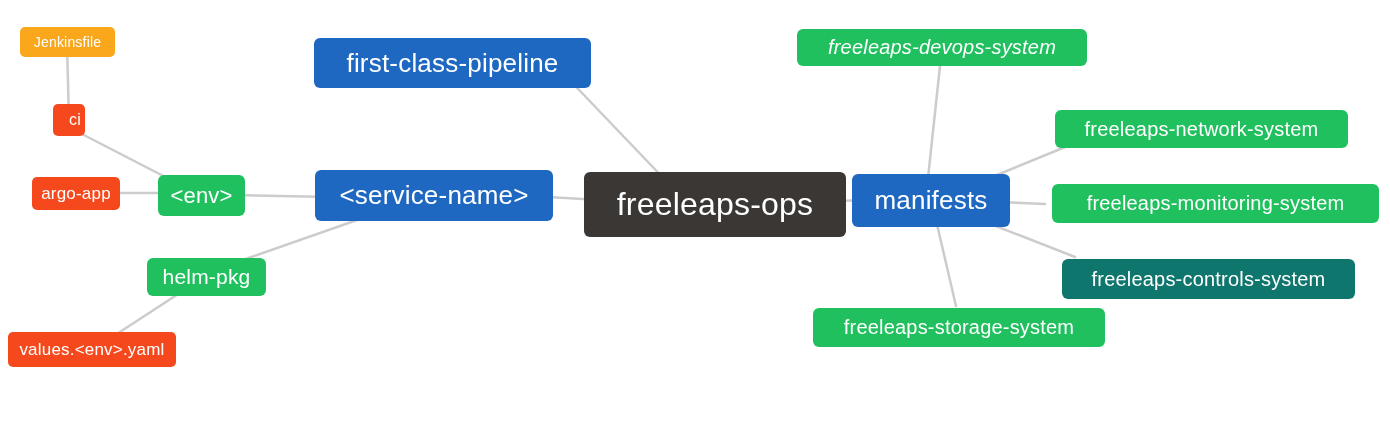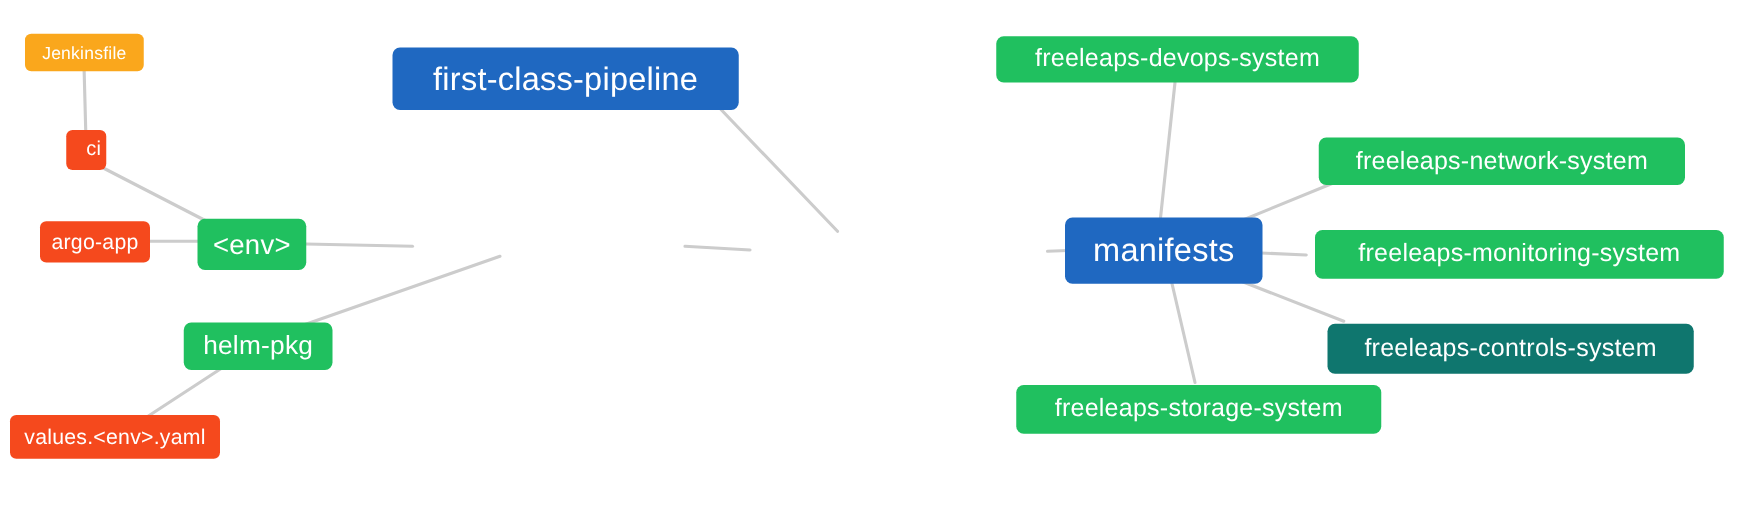--- a/index.html
+++ b/index.html
@@ -68,20 +68,22 @@
     <line x1="956" y1="306" x2="936" y2="220" stroke-width="2.5" stroke-linecap="round" stroke="#cccccc"></line>
   </svg>
 
   <div class="node" id="n-jenkinsfile" style="background-color: rgb(250, 167, 28); color: rgb(255, 255, 255);">Jenkinsfile</div>
   <div class="node" id="n-ci" style="background-color: rgb(245, 73, 29); color: rgb(255, 255, 255); padding-left: 12px;">ci</div>
   <div class="node" id="n-argo-app" style="background-color: rgb(245, 73, 29); color: rgb(255, 255, 255);">argo-app</div>
   <div class="node" id="n-helm-pkg" style="background-color: rgb(32, 192, 95); color: rgb(255, 255, 255);">helm-pkg</div>
   <div class="node" id="n-env" style="background-color: rgb(32, 192, 95); color: rgb(255, 255, 255);">&lt;env&gt;</div>
   <div class="node" id="n-values-env-yaml" style="background-color: rgb(245, 73, 29); color: rgb(255, 255, 255);">values.&lt;env&gt;.yaml</div>
   <div class="node" id="n-first-class-pipeline" style="background-color: rgb(31, 104, 193); color: rgb(255, 255, 255);">first-class-pipeline</div>
+  <div class="node" id="n-service-name" style="background-color: rgb(31, 104, 193); color: rgb(255, 255, 255);">&lt;service-name&gt;</div>
+  <div class="node" id="n-freeleaps-ops" style="background-color: rgb(59, 55, 52); color: rgb(255, 255, 255);">freeleaps-ops</div>
   <div class="node" id="n-manifests" style="background-color: rgb(31, 104, 193); color: rgb(255, 255, 255);">manifests</div>
-  <div class="node" id="n-freeleaps-devops-system" style="background-color: rgb(32, 192, 95); color: rgb(255, 255, 255);">freeleaps-devops-system</div>
+  <div class="node" id="n-freeleaps-devops-system" style="background-color: rgb(32, 192, 95); color: rgb(255, 255, 255); font-style: italic;">freeleaps-devops-system</div>
   <div class="node" id="n-freeleaps-network-system" style="background-color: rgb(32, 192, 95); color: rgb(255, 255, 255);">freeleaps-network-system</div>
   <div class="node" id="n-freeleaps-monitoring-system" style="background-color: rgb(32, 192, 95); color: rgb(255, 255, 255);">freeleaps-monitoring-system</div>
   <div class="node" id="n-freeleaps-controls-system" style="background-color: #0f766e; color: rgb(255, 255, 255);">freeleaps-controls-system</div>
   <div class="node" id="n-freeleaps-storage-system" style="background-color: rgb(32, 192, 95); color: rgb(255, 255, 255);">freeleaps-storage-system</div>
 
 </div>
 
 </body></html>

